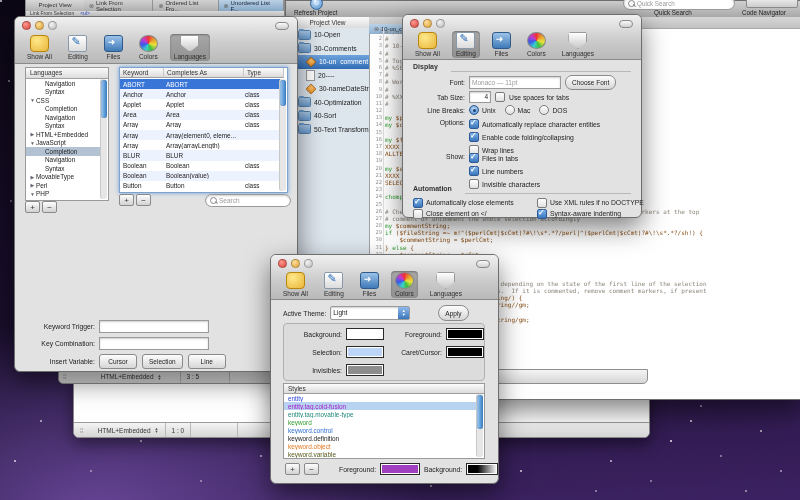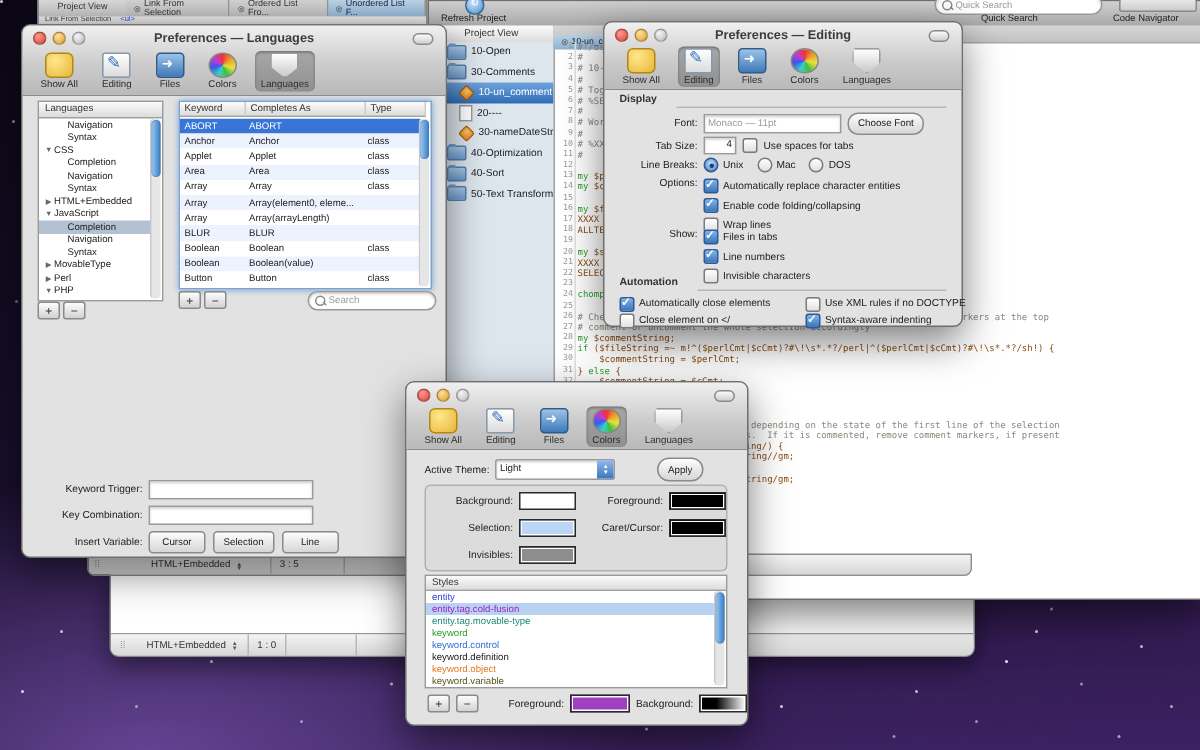--- a/index.html
+++ b/index.html
@@ -324,21 +324,20 @@
       <span class="vline" style="margin-left:50px;"></span>
   </div>
 
   <div id="winLang" class="win" style="left:14px;top:16px;width:282px;height:354px;">
     <div class="chrome" style="height:46px;"></div>
     <div class="lights">
       <b class="l-red"></b>
       <b class="l-yel"></b>
       <b class="l-gry"></b>
     </div>
-    <div class="tit">Preferences — Languages</div>
     <div class="oval"></div>
     <div class="tb" id="tbLang" style="top:15px;">
         <div class="tbi">
           <span class="ig ic-show-all"></span>
           <span class="lab">Show All</span>
         </div>
         <div class="tbi">
           <span class="ig ic-editing"></span>
           <span class="lab">Editing</span>
         </div>
@@ -522,21 +521,20 @@
     </div>
   </div>
 
   <div id="winEdit" class="win" style="left:402px;top:14px;width:238px;height:202px;">
     <div class="chrome" style="height:44px;"></div>
     <div class="lights">
       <b class="l-red"></b>
       <b class="l-yel"></b>
       <b class="l-gry"></b>
     </div>
-    <div class="tit">Preferences — Editing</div>
     <div class="oval"></div>
     <div class="tb" id="tbEdit" style="top:14px;">
         <div class="tbi">
           <span class="ig ic-show-all"></span>
           <span class="lab">Show All</span>
         </div>
         <div class="tbi sel">
           <span class="ig ic-editing"></span>
           <span class="lab">Editing</span>
         </div>

